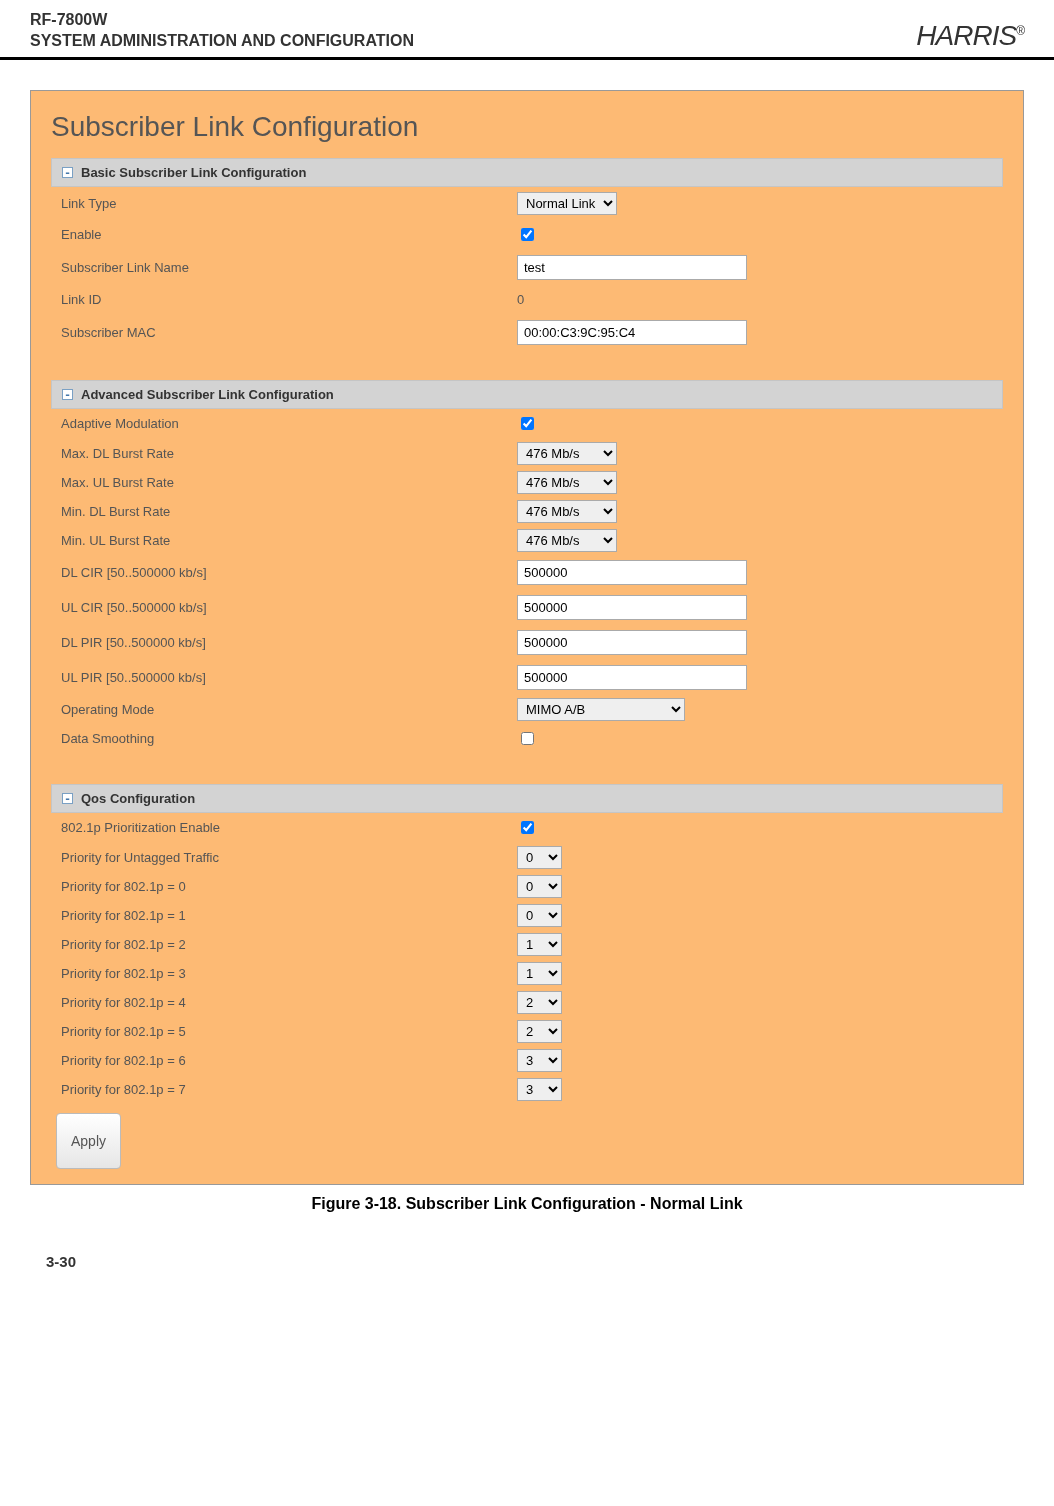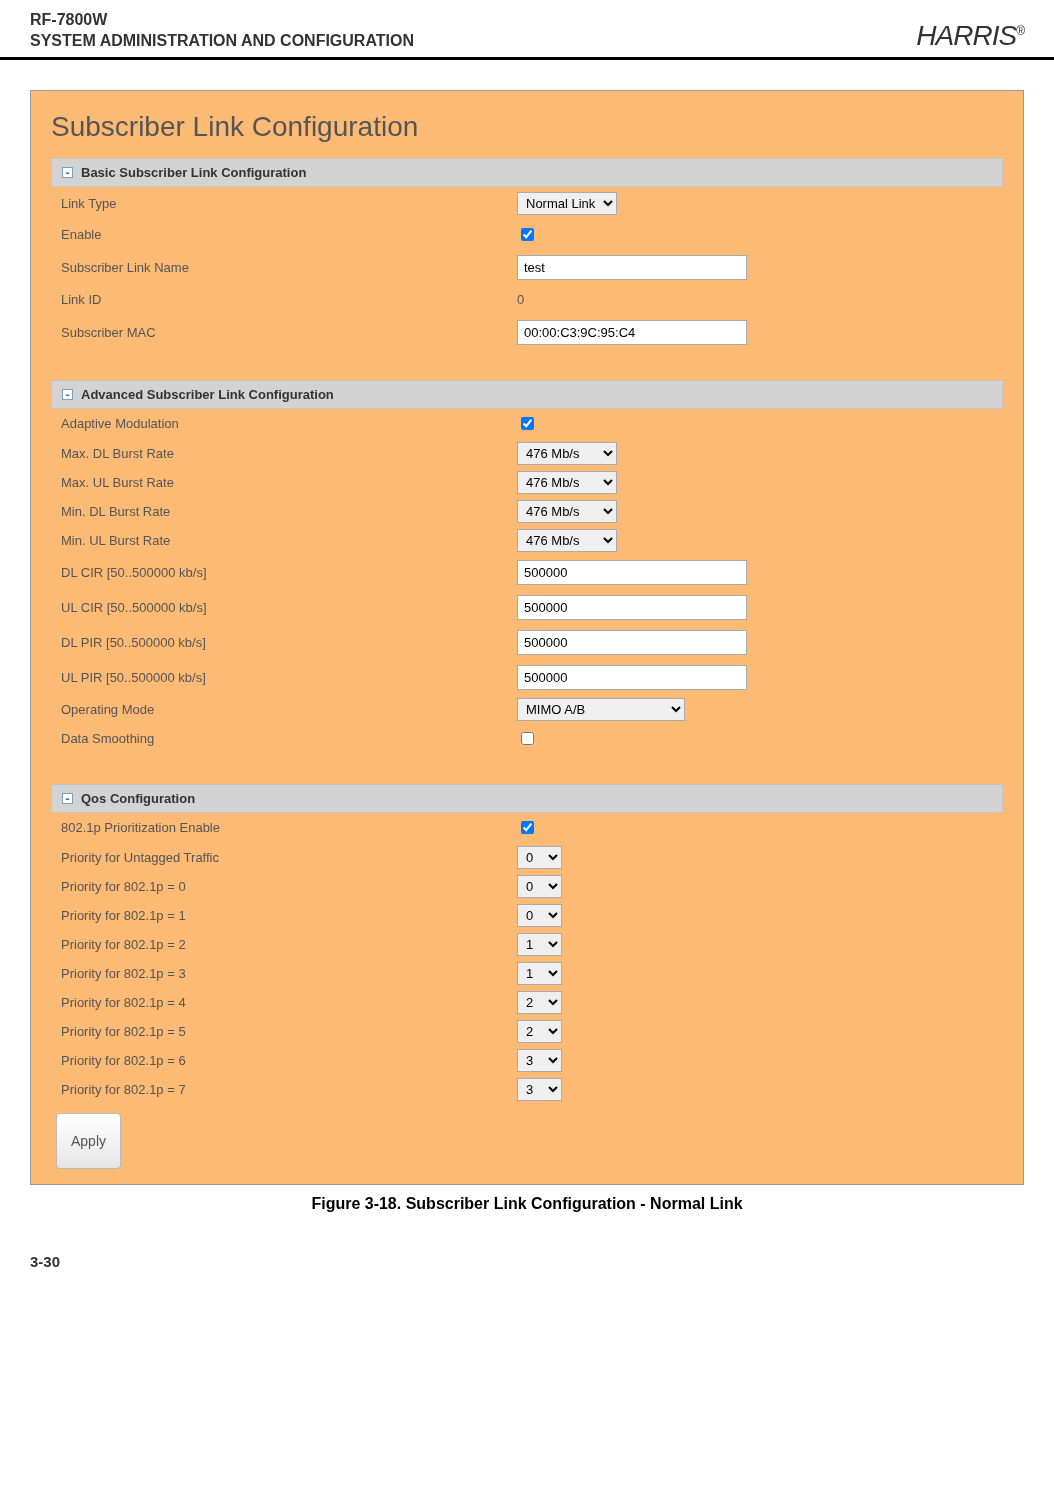--- a/index.html
+++ b/index.html
@@ -111,20 +111,21 @@
       text-align: center;
       font-weight: bold;
       font-size: 16px;
       margin: 10px 0 0 0;
       color: #000;
     }
     .page-footer {
       padding: 40px 30px 20px 30px;
       font-weight: bold;
       font-size: 15px;
+      margin-left: 16px;
     }
   </style>
 </head>
 <body>
 
 <div class="page-header">
   <div class="page-header-left">
     <div>RF-7800W</div>
     <div>SYSTEM ADMINISTRATION AND CONFIGURATION</div>
   </div>

